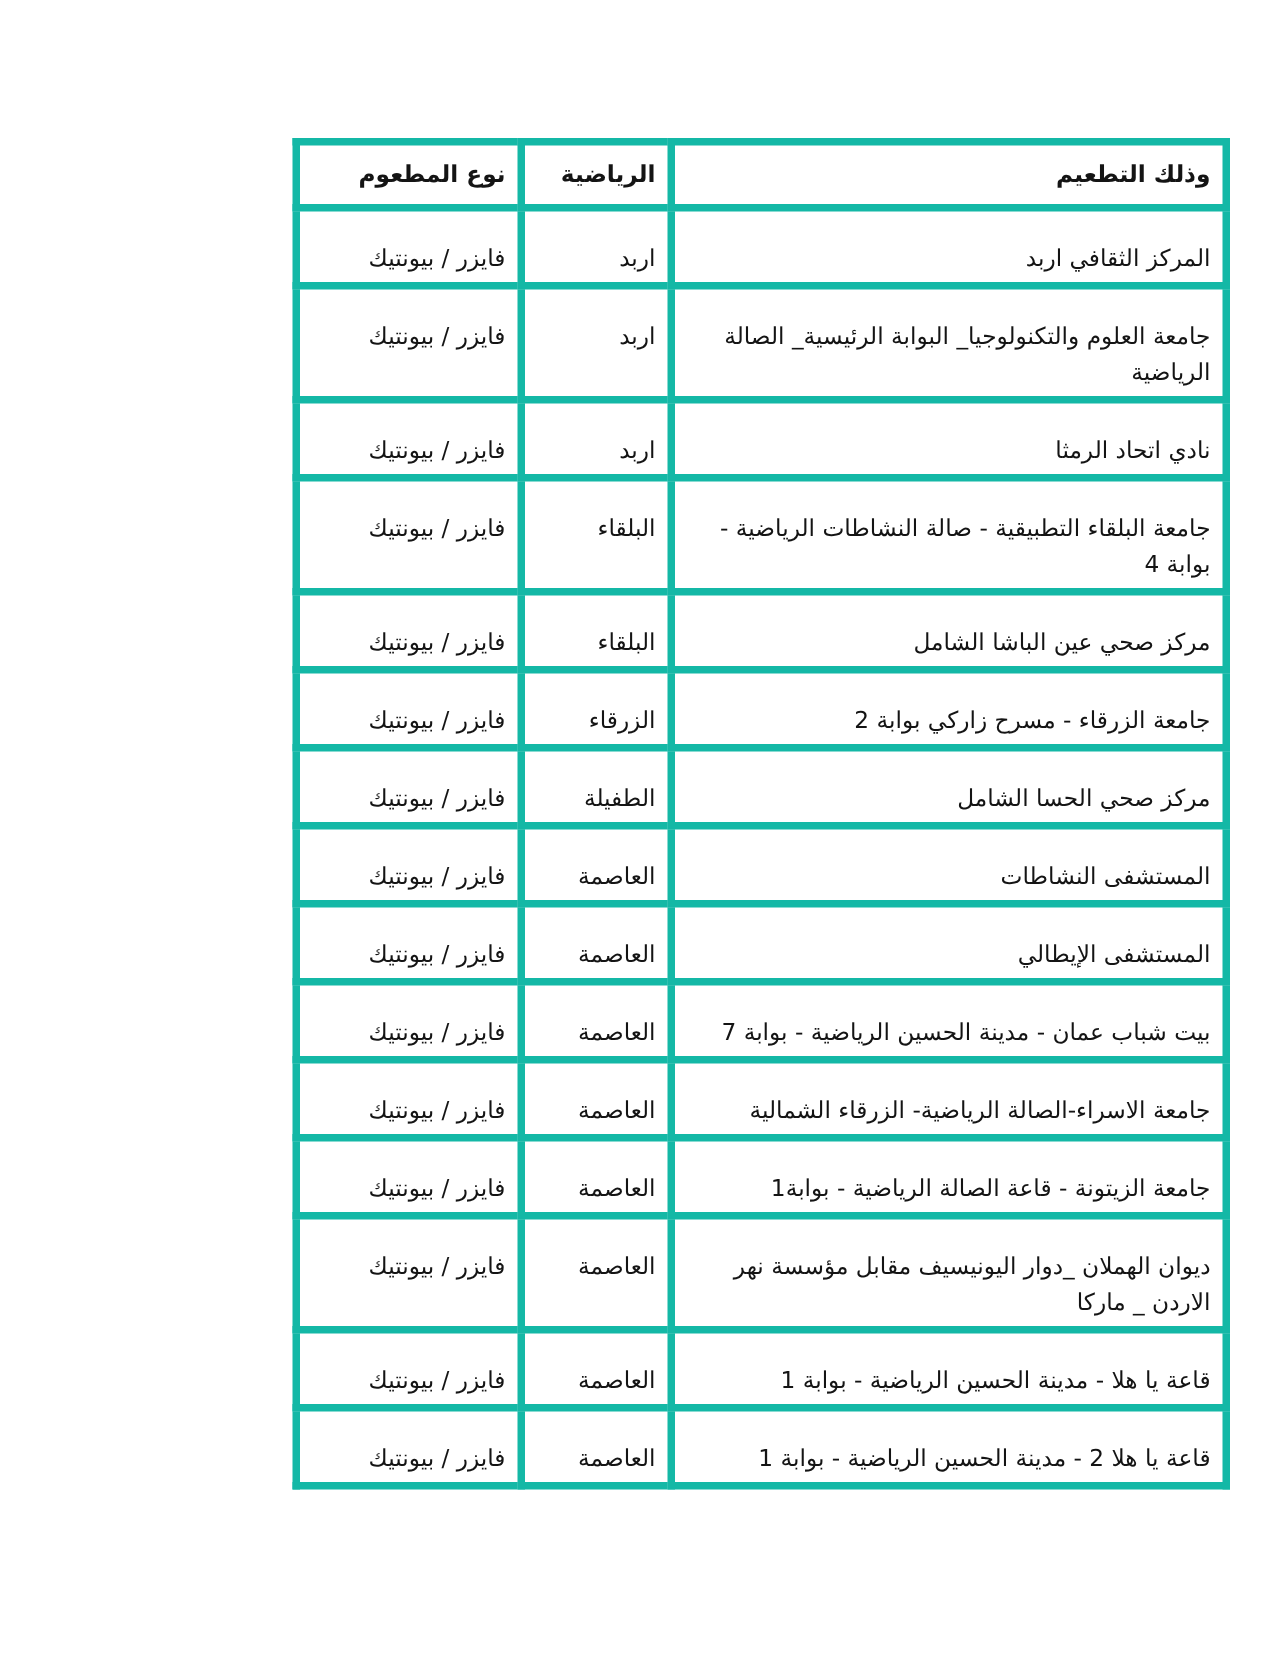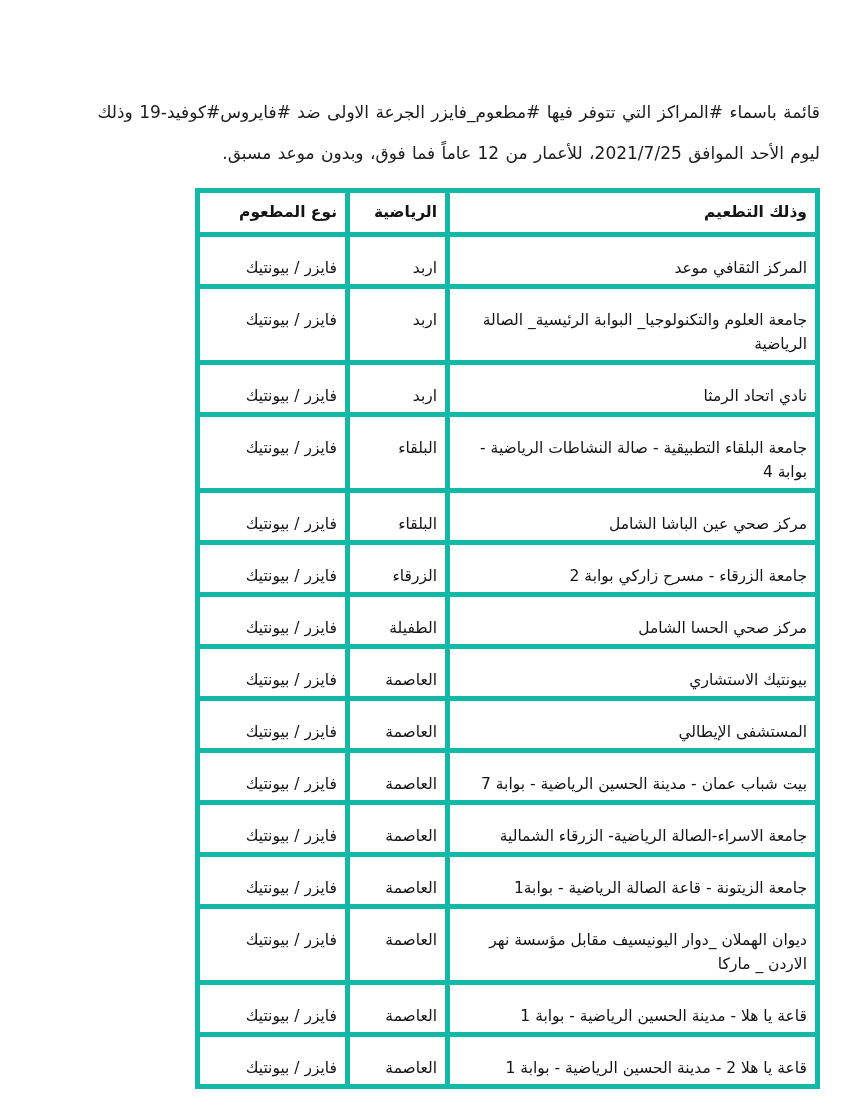--- a/index.html
+++ b/index.html
@@ -55,39 +55,38 @@
     vertical-align: middle;
     padding-top: 7px;
     padding-bottom: 8px;
   }
 </style>
 </head>
 <body>
 
 <div class="page">
 
-  <p class="para">قائمة باسماء #المراكز التي تتوفر فيها #مطعوم_فايزر الجرعة الاولى ضد #فايروس#كوفيد-19 وذلك ليوم الأحد الموافق 2021/7/25، للأعمار من 12 عاماً فما فوق، وبدون موعد مسبق.</p>
 
 
   <table class="centers">
     <colgroup>
       <col class="col-center">
       <col class="col-governorate">
       <col class="col-vaccine">
     </colgroup>
     <thead>
       <tr>
           <th>وذلك التطعيم</th>
           <th>الرياضية</th>
           <th>نوع المطعوم</th>
         </tr>
     </thead>
     <tbody>
         <tr>
-          <td>المركز الثقافي موعد</td>
+          <td>المركز الثقافي اربد</td>
           <td>اربد</td>
           <td>فايزر / بيونتيك</td>
         </tr>
         <tr>
           <td>جامعة العلوم والتكنولوجيا_ البوابة الرئيسية_ الصالة الرياضية</td>
           <td>اربد</td>
           <td>فايزر / بيونتيك</td>
         </tr>
         <tr>
           <td>نادي اتحاد الرمثا</td>
@@ -108,21 +107,21 @@
           <td>جامعة الزرقاء - مسرح زاركي بوابة 2</td>
           <td>الزرقاء</td>
           <td>فايزر / بيونتيك</td>
         </tr>
         <tr>
           <td>مركز صحي الحسا الشامل</td>
           <td>الطفيلة</td>
           <td>فايزر / بيونتيك</td>
         </tr>
         <tr>
-          <td>بيونتيك الاستشاري</td>
+          <td>المستشفى النشاطات</td>
           <td>العاصمة</td>
           <td>فايزر / بيونتيك</td>
         </tr>
         <tr>
           <td>المستشفى الإيطالي</td>
           <td>العاصمة</td>
           <td>فايزر / بيونتيك</td>
         </tr>
         <tr>
           <td>بيت شباب عمان - مدينة الحسين الرياضية - بوابة 7</td>

